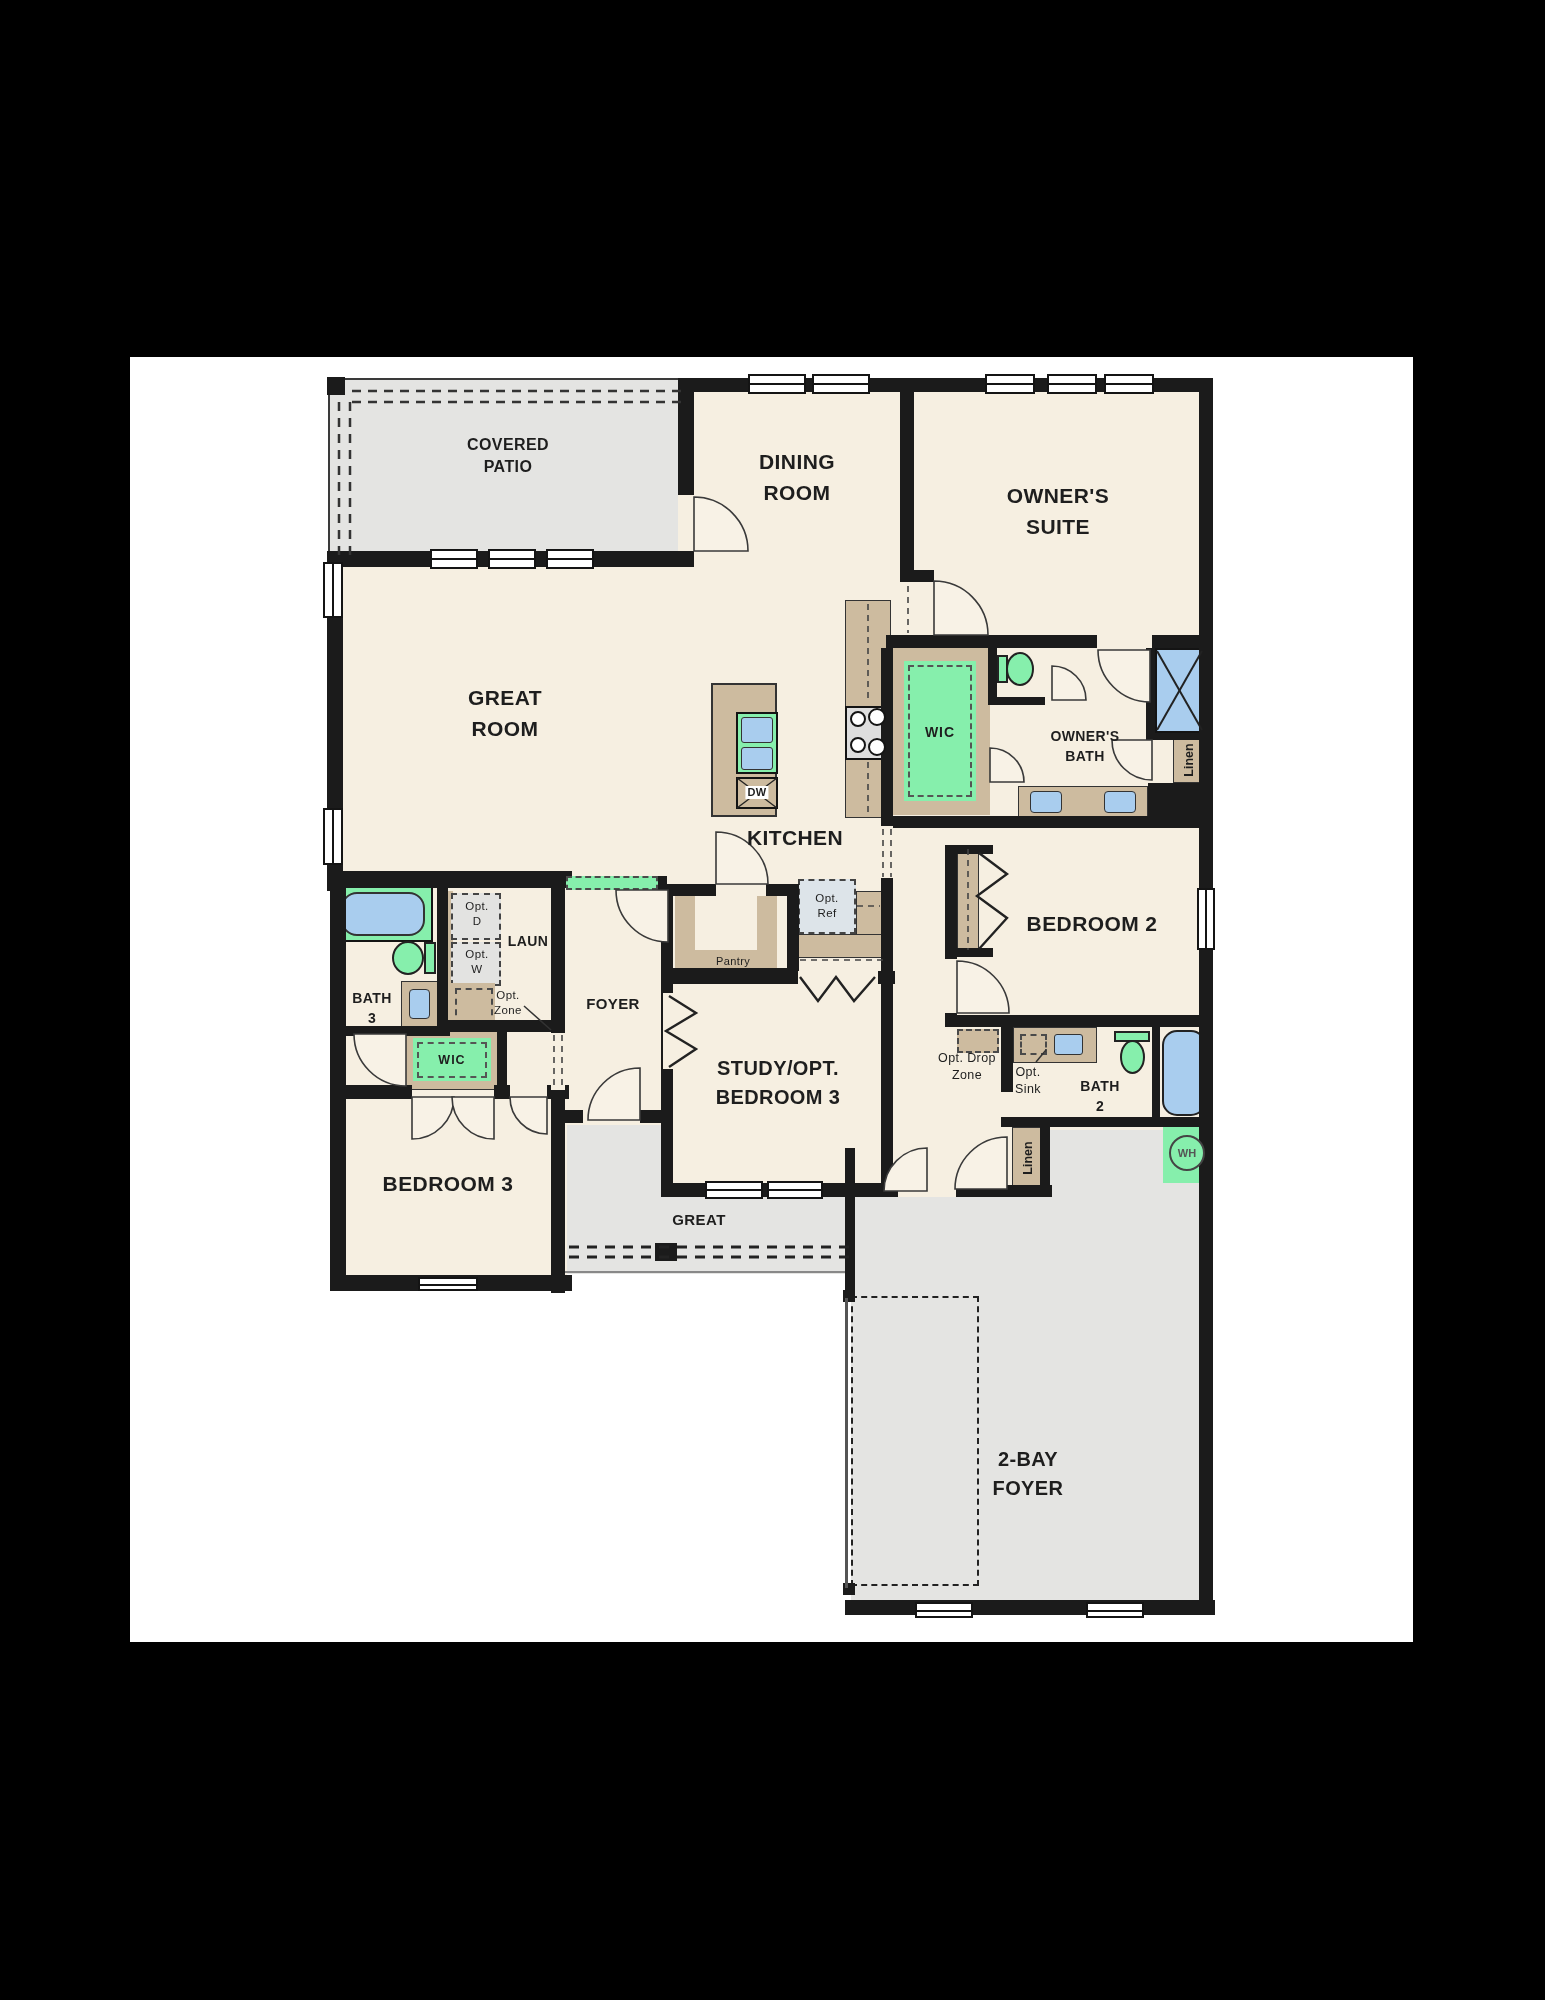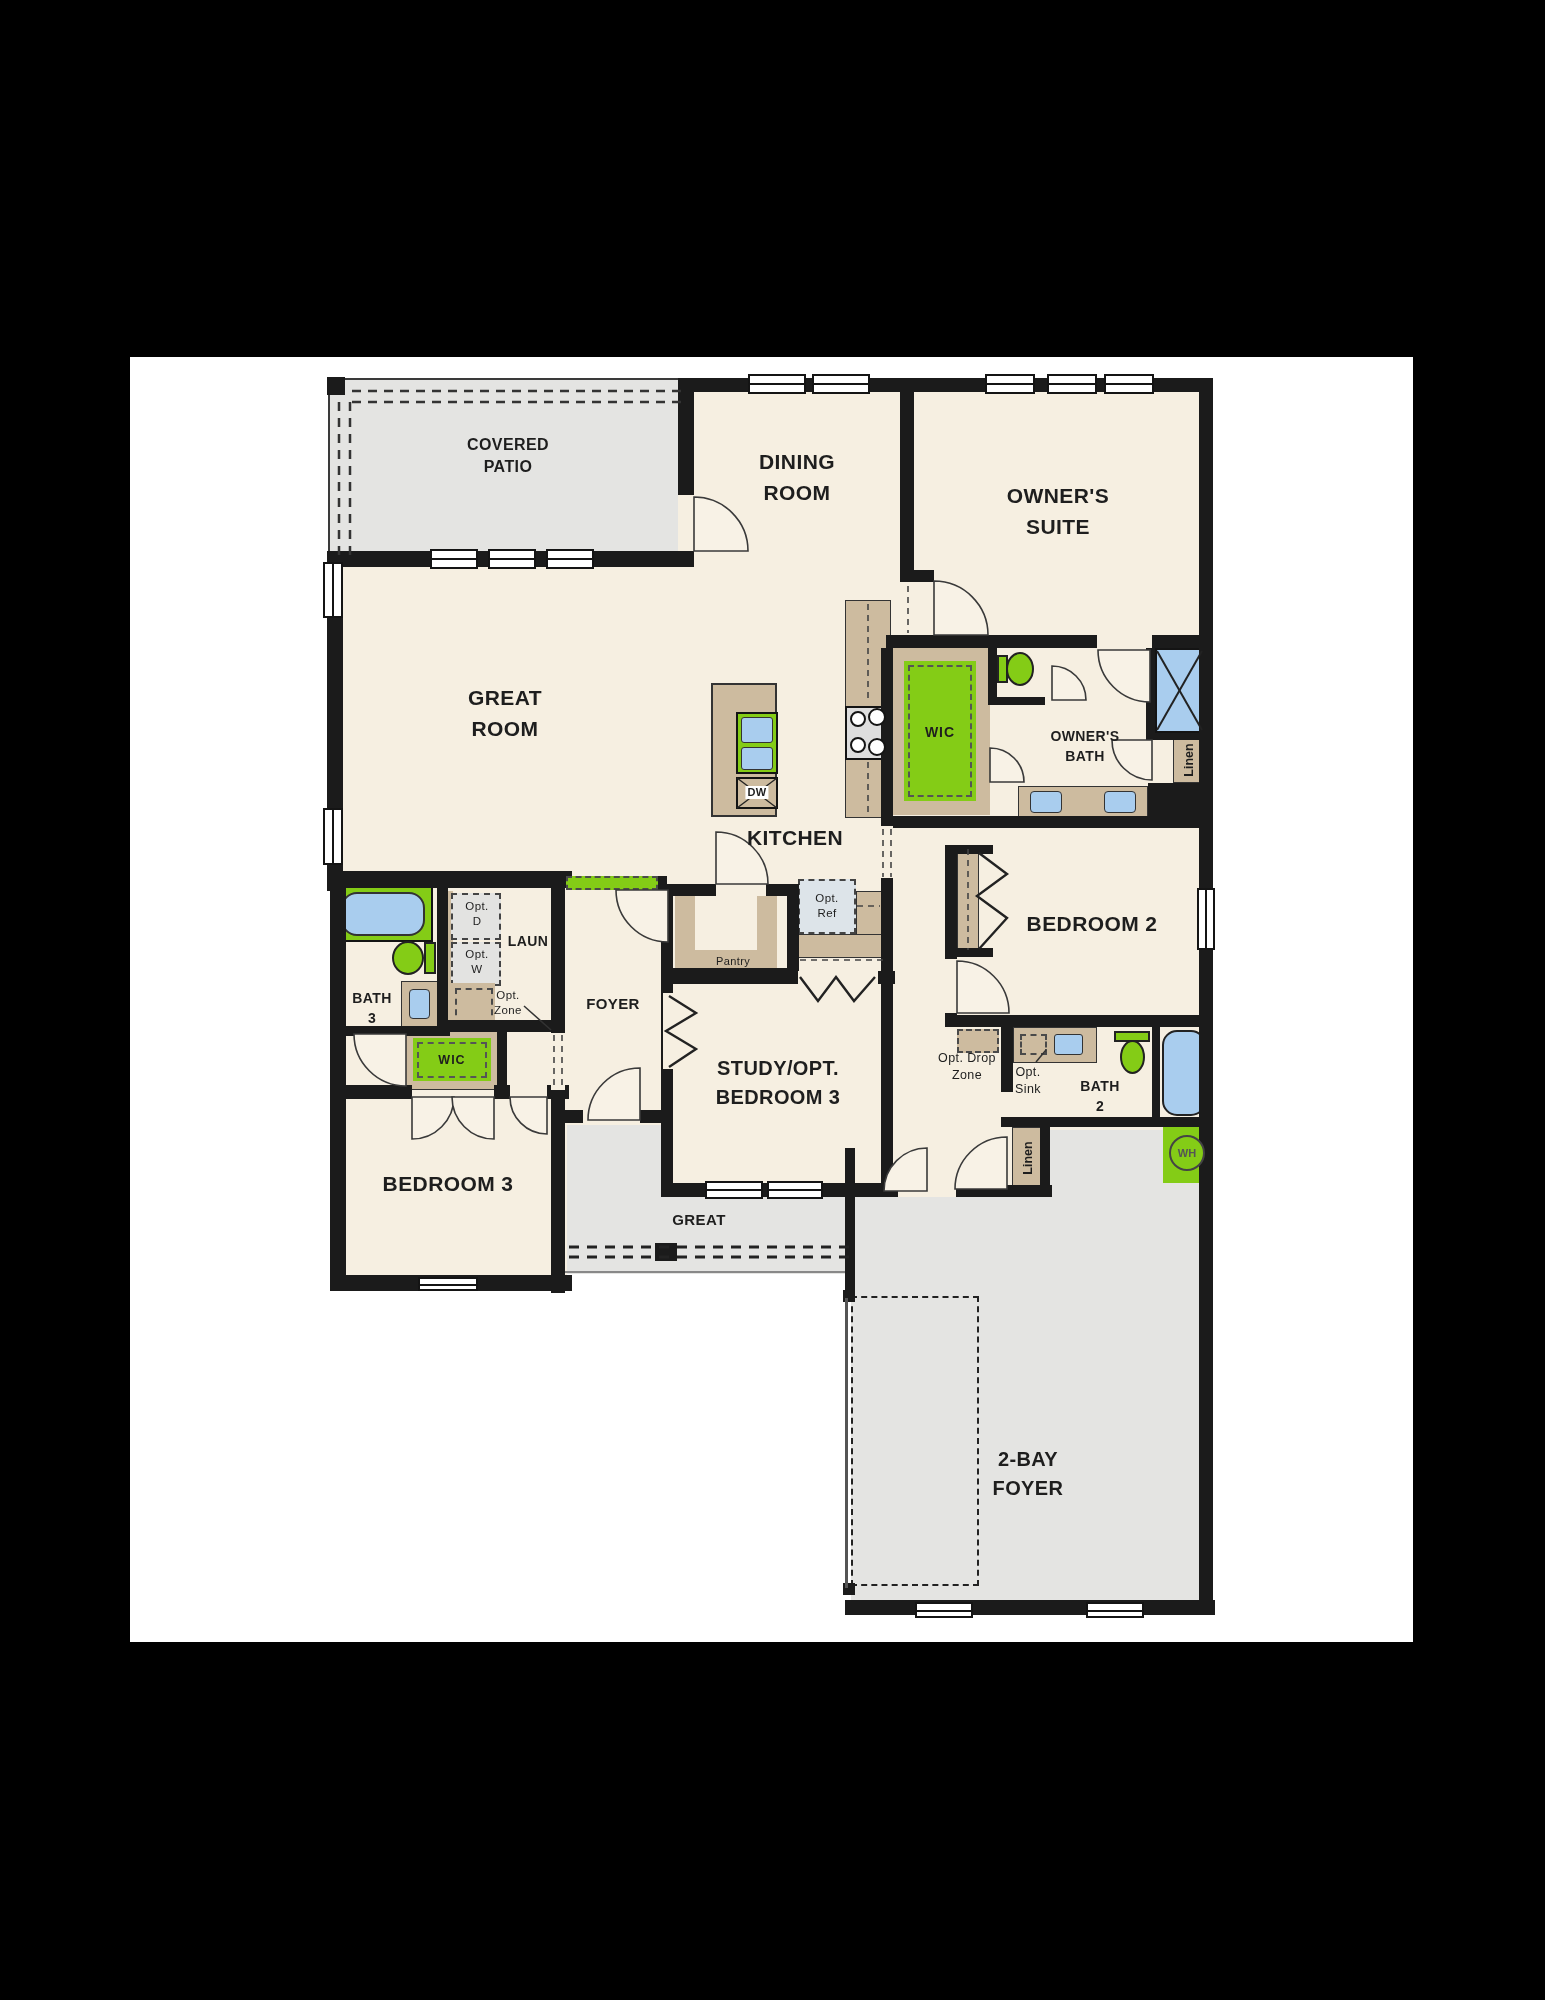--- a/index.html
+++ b/index.html
@@ -8,21 +8,21 @@
   }
   html,body{margin:0;padding:0;background:var(--bg);}
   #stage{position:relative;width:1545px;height:2000px;background:var(--bg);overflow:hidden;
          font-family:"Liberation Sans","DejaVu Sans",sans-serif;}
   .a{position:absolute;box-sizing:border-box;}
   .wall{background:var(--wall);}
   .cream{background:var(--room);}
   .gray{background:var(--outdoor);}
   .tan{background:var(--cabinet);}
   .blue{background:var(--blue);}
-  .white{background:#84cc16;}
+  .white{background:#86efac;}
   .gap{background:var(--room);}
   .optbox{background:var(--optbox);border:2px dashed #444;}
   .optrefbox{background:var(--optref);border:2px dashed #444;}
   .dashed{border:2px dashed #4a4a4a;}
   .win{background:#fff;border:2px solid #141414;}
   .win.h::after{content:"";position:absolute;left:0;right:0;top:46%;border-top:2px solid #141414;}
   .win.v::after{content:"";position:absolute;top:0;bottom:0;left:46%;border-left:2px solid #141414;}
   .lbl{transform:translateX(-50%);text-align:center;white-space:nowrap;color:#1e1e1e;font-weight:700;letter-spacing:.4px;}
   .lbl span{display:block;}
   .xl{font-size:21px;line-height:31px;}

